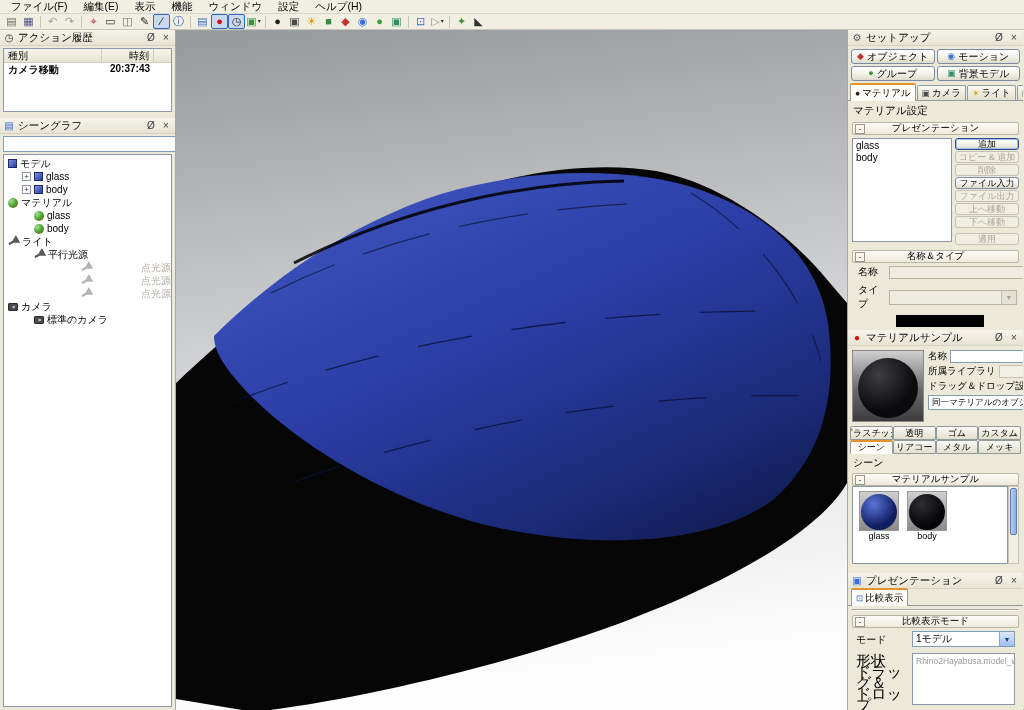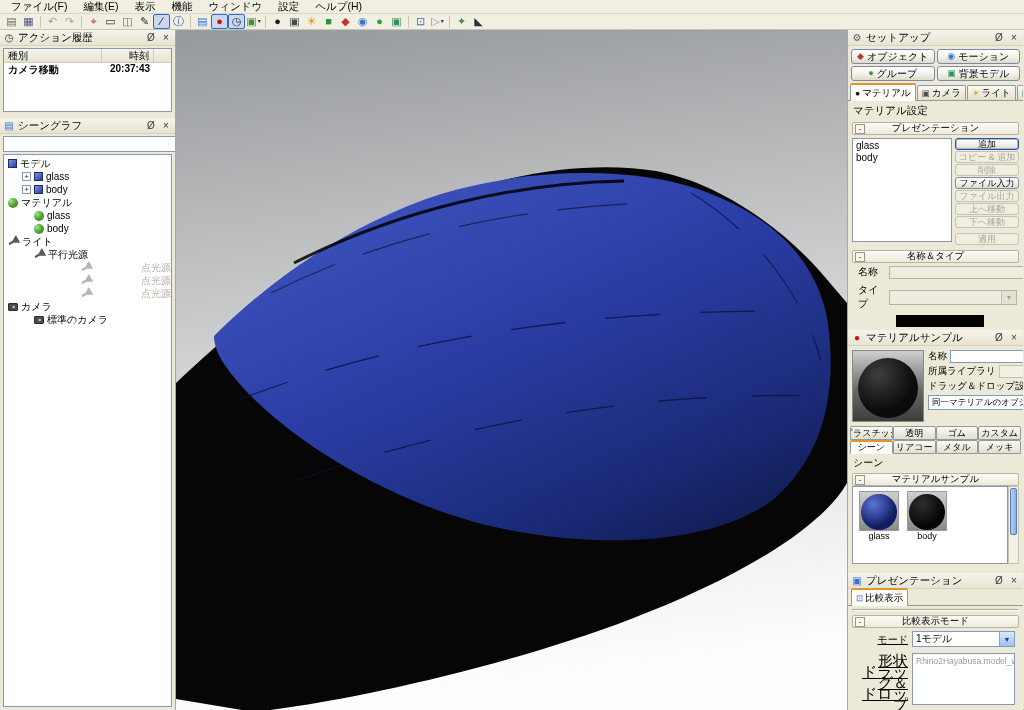--- a/index.html
+++ b/index.html
@@ -114,21 +114,21 @@
   .thumb { width:40px; font-size:9px; text-align:center; }
   .thumb-img { width:40px; height:40px; border:1px solid #999; background:linear-gradient(#cfcfcf,#8a8a8a); position:relative; overflow:hidden; }
   .thumb-sphere { position:absolute; left:1px; top:2px; width:36px; height:36px; border-radius:50%; }
   .sample-scroll { width:11px; flex:0 0 11px; background:#f2f0e4; border:1px solid #c6c2b4; position:relative; }
   .sample-thumb { position:absolute; left:1px; right:1px; top:1px; height:62%; background:linear-gradient(90deg,#b9cdf2,#8badea); border:1px solid #5a7ab5; border-radius:2px; }
 
   
   .pres-tabs { display:flex; padding:2px 3px 0 3px; height:17px; border-bottom:1px solid #919b9c; align-items:flex-end; }
   .pres-strip { height:10px; margin:3px 4px 2px 4px; background:#f4f2e6; border:1px solid; border-color:#aca899 #fff #fff #aca899; }
   .cmp-row { display:flex; gap:4px; padding:3px 4px; font-size:10px; }
-  .cmp-label { width:52px; flex:0 0 52px; text-align:right; padding-top:2px;text-decoration:underline; }
+  .cmp-label { width:52px; flex:0 0 52px; text-align:left; padding-top:2px; }
   .cmp-label.multi { font-size:15px; line-height:11px; }
   .cmp-select { flex:1; height:16px; font-size:10px; }
   .cmp-shapebox { flex:1; height:52px; background:#fff; border:1px solid #8a97ad; font-size:8.5px; color:#9a9a9a; padding:2px 3px; overflow:hidden; }
 </style>
 </head>
 <body>
 
 <div class="app">
 
   <div class="menubar">

